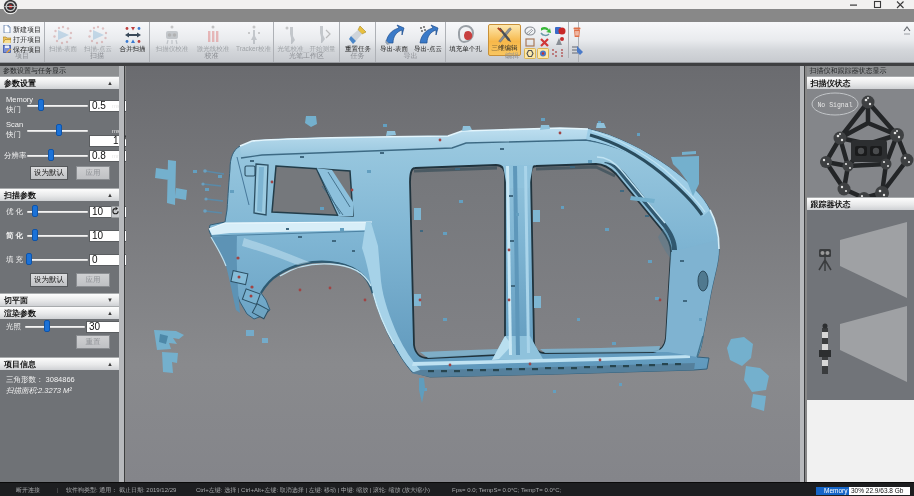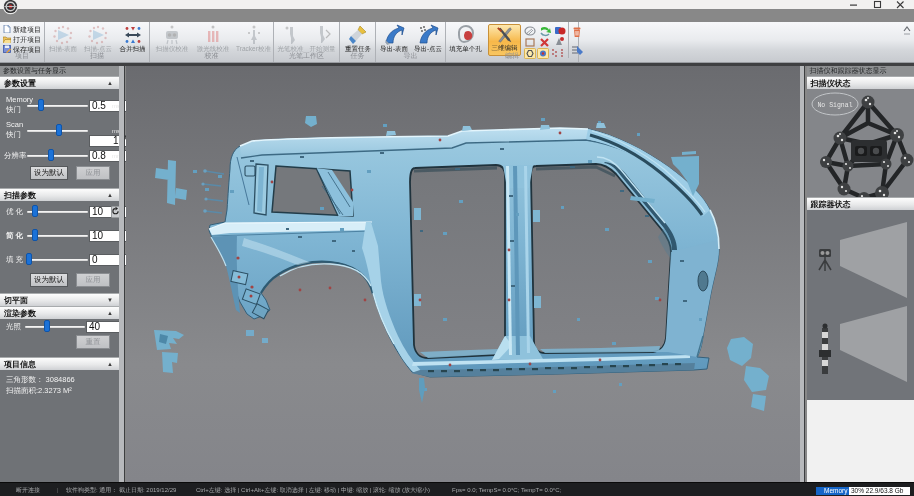--- a/index.html
+++ b/index.html
@@ -312,26 +312,26 @@
 
     <div class="pbtn" style="left:30px;top:210px;width:38px;">设为默认</div>
     <div class="pbtn dis" style="left:76px;top:210px;width:34px;">应用</div>
 
     <div class="shead" style="top:230px;">切平面<span class="arr">▼</span></div>
     <div class="shead" style="top:243px;">渲染参数<span class="arr">▲</span></div>
 
     <div class="plabel" style="left:6px;top:259px;">光照</div>
     <div class="strack" style="left:25px;top:263px;width:60px;"></div>
     <div class="shandle" style="left:44px;top:257px;"></div>
-    <div class="vbox" style="left:86px;top:258px;">40</div>
+    <div class="vbox" style="left:86px;top:258px;">30</div>
     <div class="pbtn dis" style="left:76px;top:272px;width:34px;">重置</div>
 
     <div class="shead" style="top:294px;">项目信息<span class="arr">▲</span></div>
     <div class="plabel" style="left:6px;top:312px;">三角形数：  3084866</div>
-    <div class="plabel" style="left:6px;top:323px;">扫描面积:2.3273 M²</div>
+    <div class="plabel" style="left:6px;top:323px;font-style:italic;">扫描面积:2.3273 M²</div>
   </div>
   <div class="abs" id="lpsep"></div>
 
   <div class="abs" id="viewport" style="left:126px;top:63px;width:674px;height:419px;background:linear-gradient(#6a6b6f,#898a8d 72%,#84858a);">
   <svg width="674" height="419" viewBox="126 63 674 419">
     <defs>
       <linearGradient id="qpanel" x1="0" y1="0" x2="0" y2="1">
         <stop offset="0" stop-color="#9dcbe1"></stop>
         <stop offset="0.45" stop-color="#7fb5d3"></stop>
         <stop offset="1" stop-color="#5e97bb"></stop>

